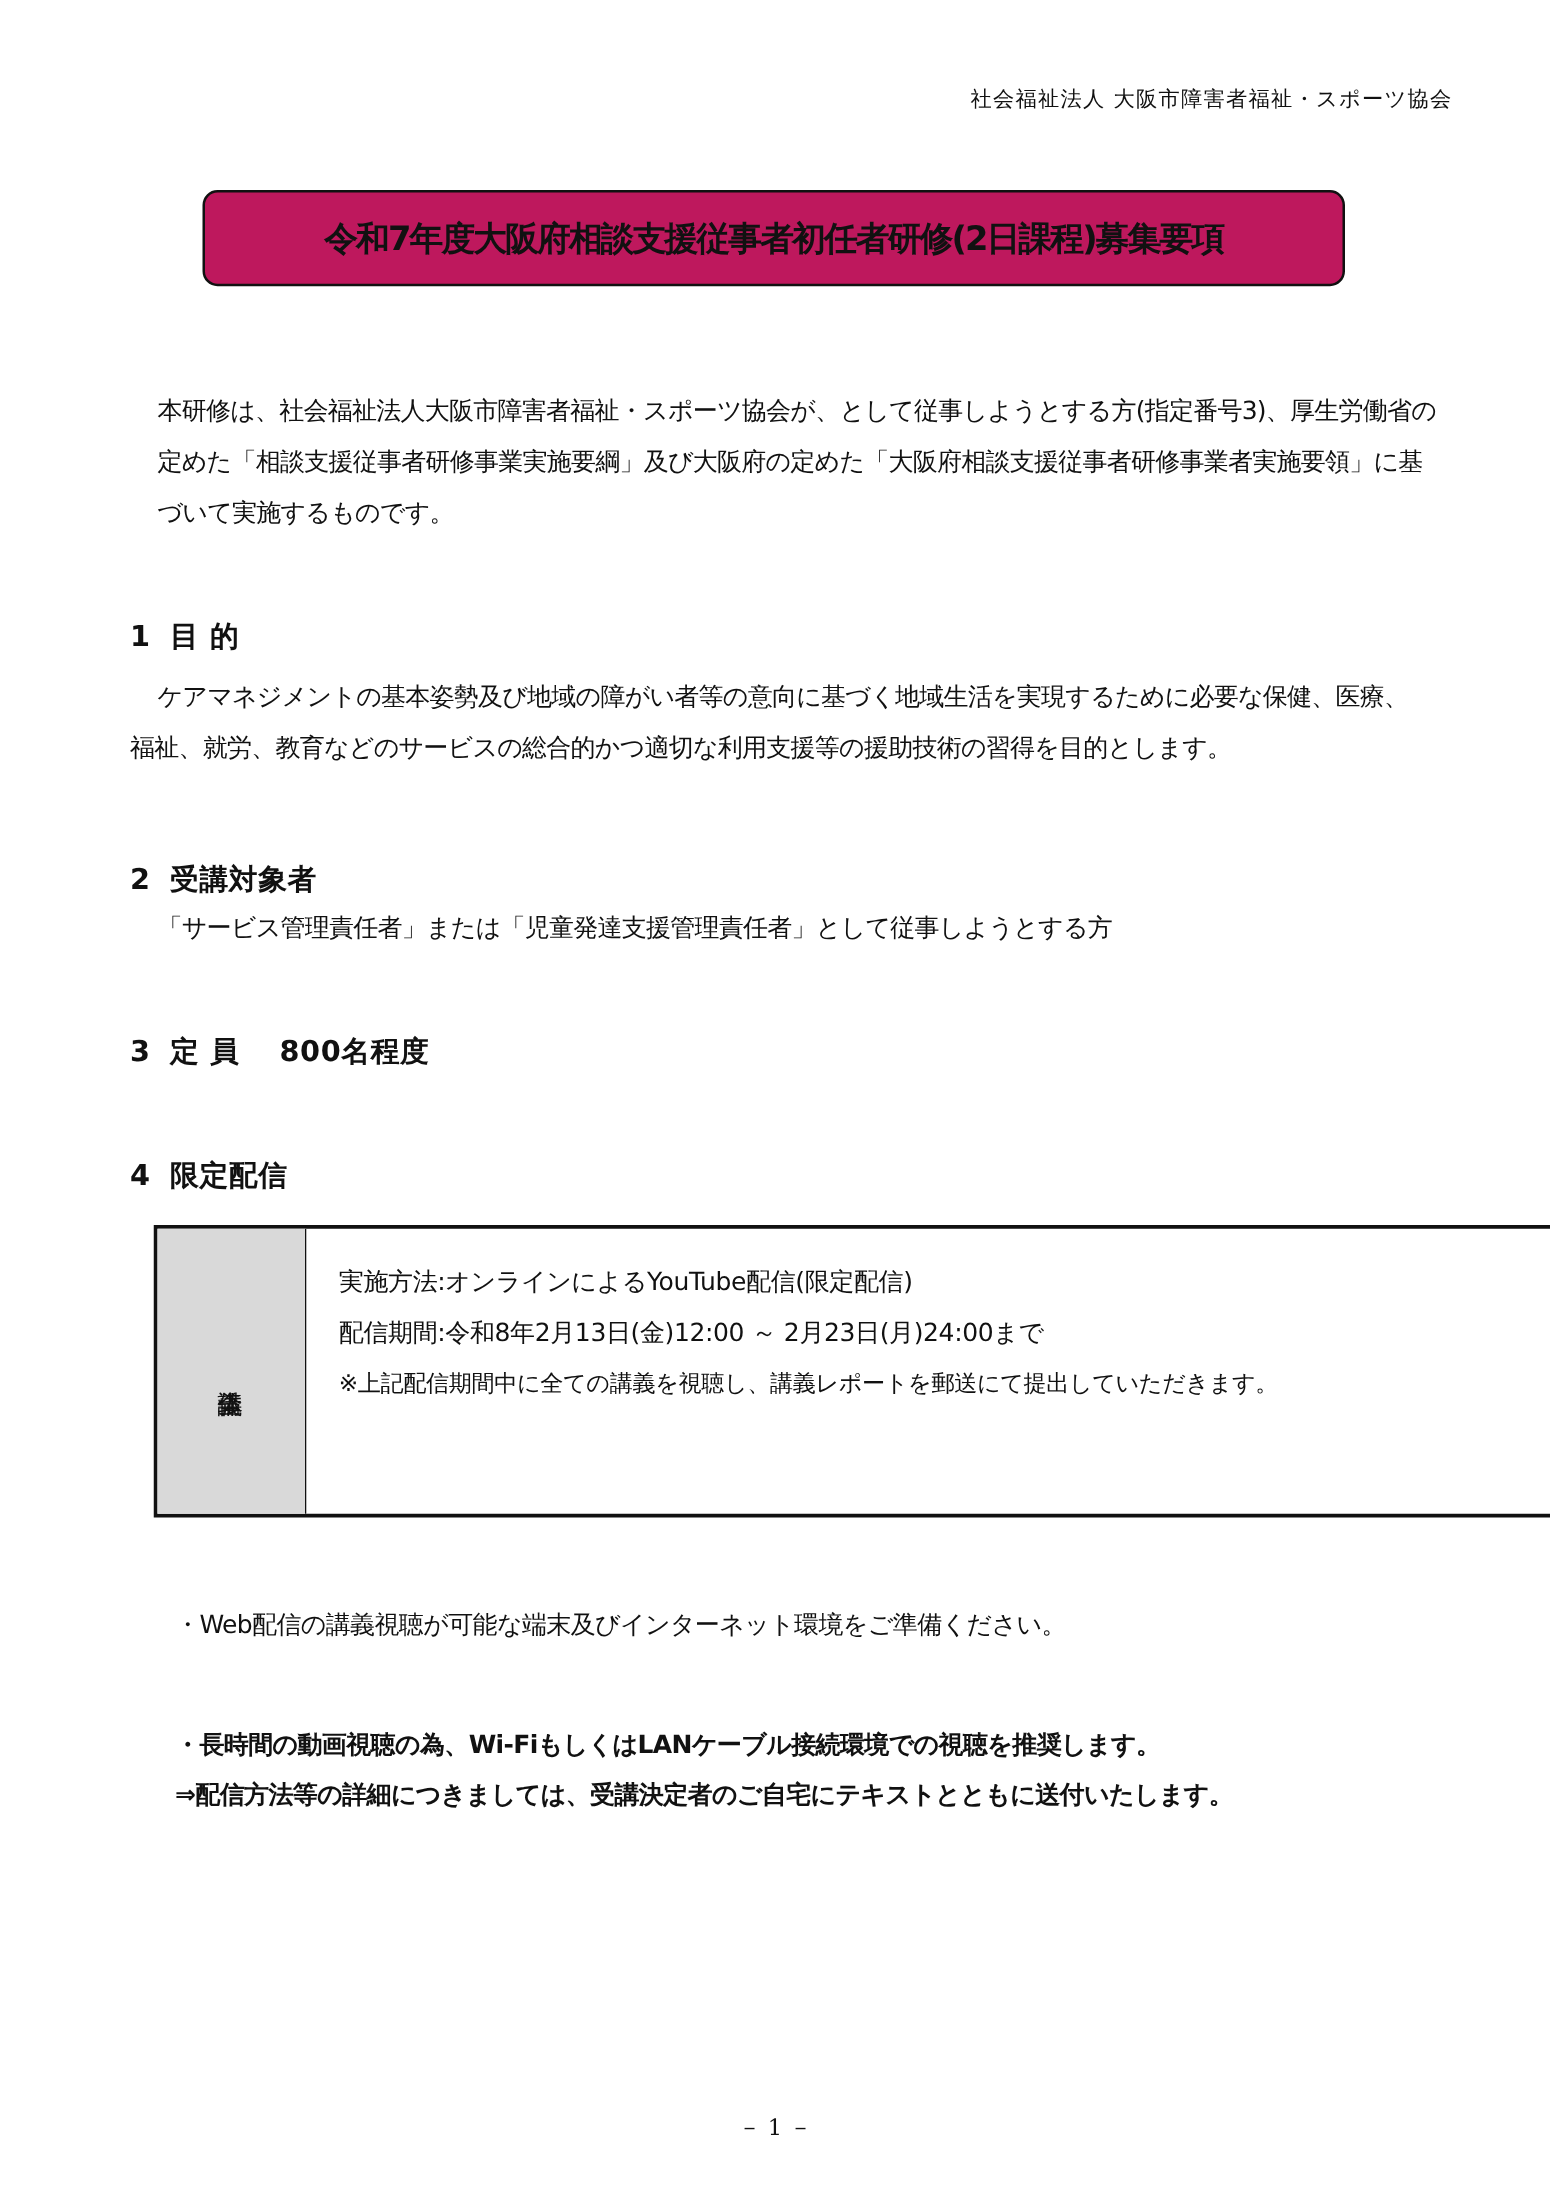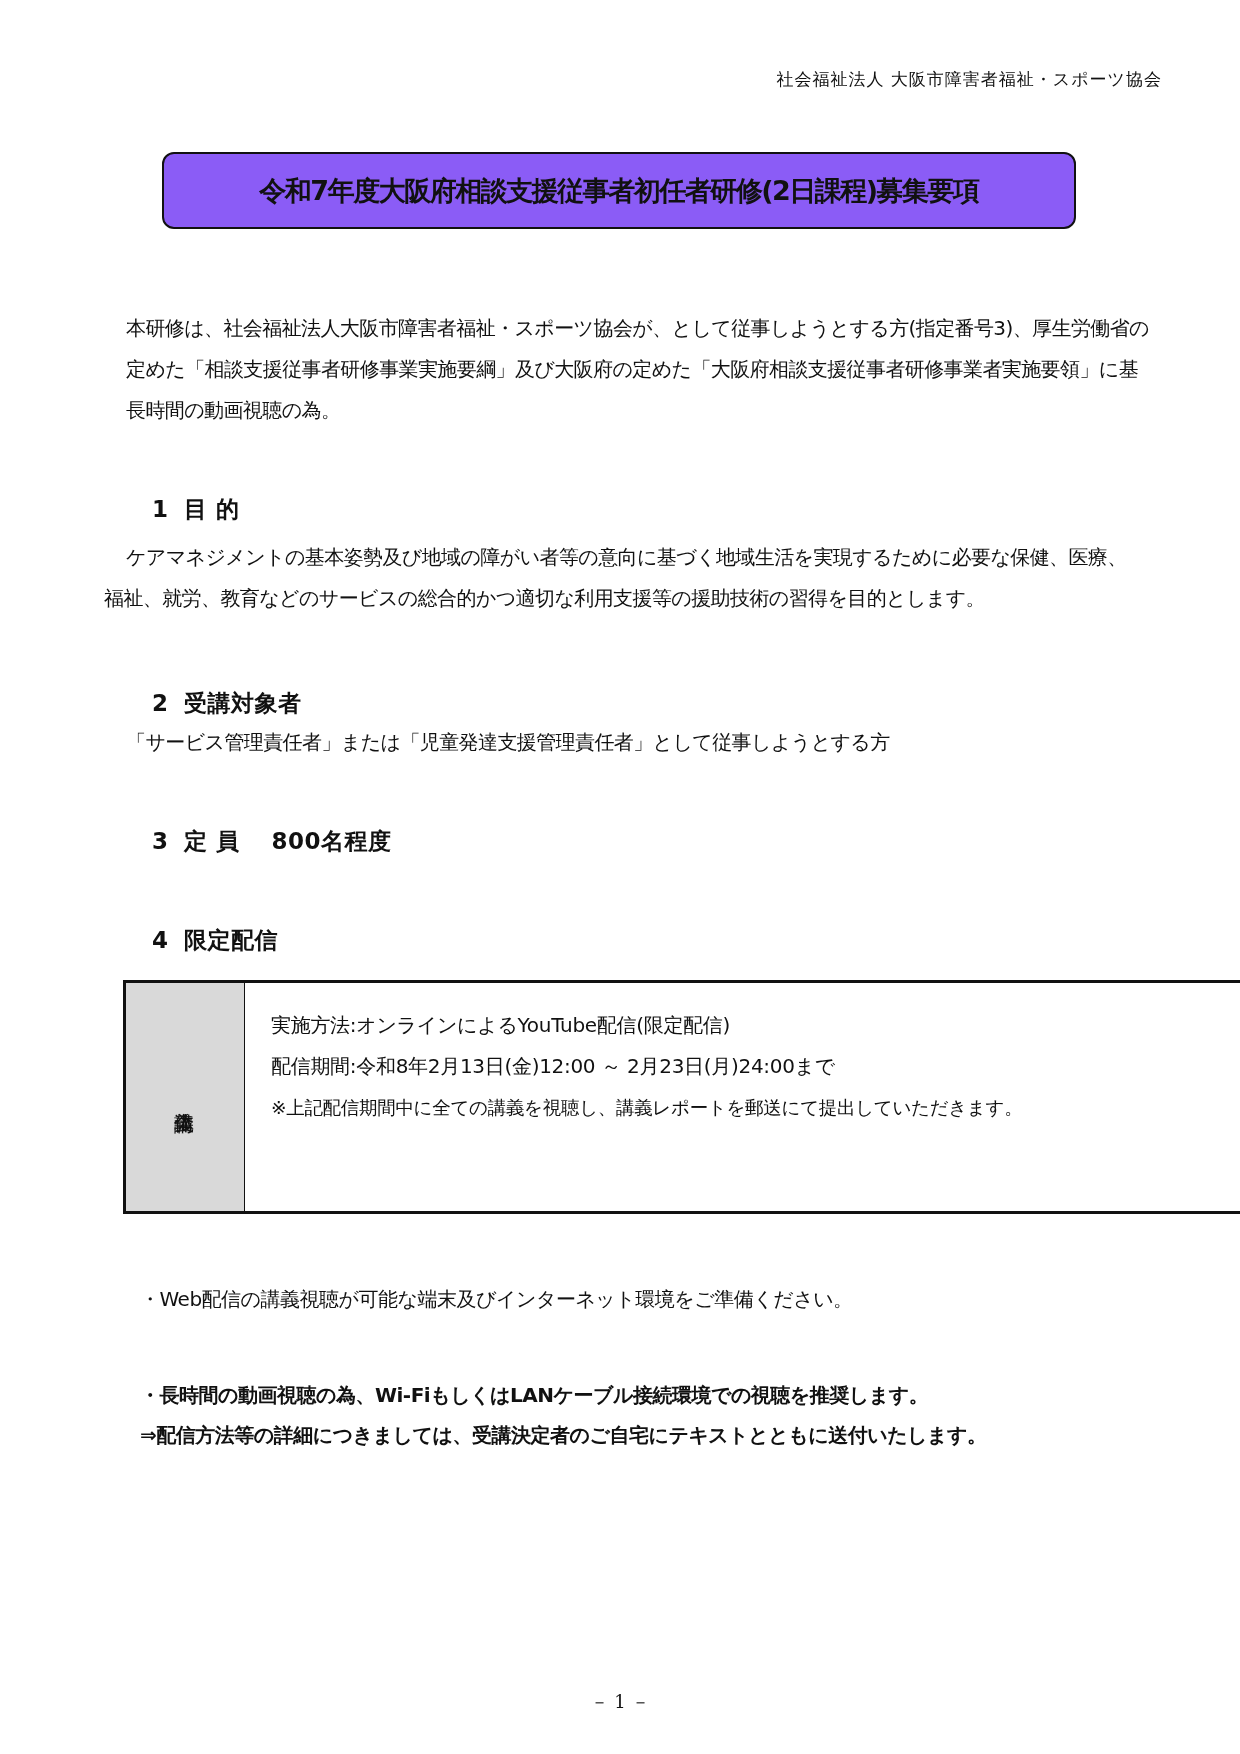--- a/index.html
+++ b/index.html
@@ -9,31 +9,31 @@
       color: #111111;
     }
     .abs { position: absolute; }
     .org {
       right: 78px; top: 68px; font-size: 17px; letter-spacing: 1px;
       white-space: nowrap;
     }
     .title-box {
       left: 162px; top: 152px; width: 914px; height: 77px;
       border: 2px solid #111; border-radius: 12px;
-      background: #8b5cf6; box-sizing: border-box;
+      background: #be185d; box-sizing: border-box;
       display: flex; align-items: center; justify-content: center;
     }
     .title-box span {
       font-size: 27px; font-weight: bold; letter-spacing: -1.5px; white-space: nowrap;
     }
     .para {
       font-size: 20px; line-height: 41px; letter-spacing: -0.6px; white-space: nowrap;
     }
     .heading {
-      font-size: 23px; font-weight: bold; white-space: nowrap; letter-spacing: 0.5px; margin-left: 48px;
+      font-size: 23px; font-weight: bold; white-space: nowrap; letter-spacing: 0.5px;
     }
     .heading .num { display: inline-block; width: 32px; }
     .schedule-table {
       left: 123px; top: 980px; width: 1136px; height: 234px;
       border: 3px solid #111; box-sizing: border-box; display: flex;
     }
     .label-cell {
       width: 118px; background: #d9d9d9; border-right: 1px solid #111;
       display: flex; align-items: center; justify-content: center;
     }
@@ -55,21 +55,21 @@
 
 <div class="abs org">社会福祉法人 大阪市障害者福祉・スポーツ協会</div>
 
 <div class="abs title-box">
   <span>令和7年度大阪府相談支援従事者初任者研修(2日課程)募集要項</span>
 </div>
 
 <div class="abs para" style="left:126px; top:308px;">
   <div>本研修は、社会福祉法人大阪市障害者福祉・スポーツ協会が、として従事しようとする方(指定番号3)、厚生労働省の</div>
   <div>定めた「相談支援従事者研修事業実施要綱」及び大阪府の定めた「大阪府相談支援従事者研修事業者実施要領」に基</div>
-  <div>長時間の動画視聴の為。</div>
+  <div>づいて実施するものです。</div>
 </div>
 
 <div class="abs heading" style="left:104px; top:494px;">
   <span class="num">1</span><span>目 的</span>
 </div>
 <div class="abs para" style="left:104px; top:537px;">
   <div style="padding-left:22px;">ケアマネジメントの基本姿勢及び地域の障がい者等の意向に基づく地域生活を実現するために必要な保健、医療、</div>
   <div>福祉、就労、教育などのサービスの総合的かつ適切な利用支援等の援助技術の習得を目的とします。</div>
 </div>
 

